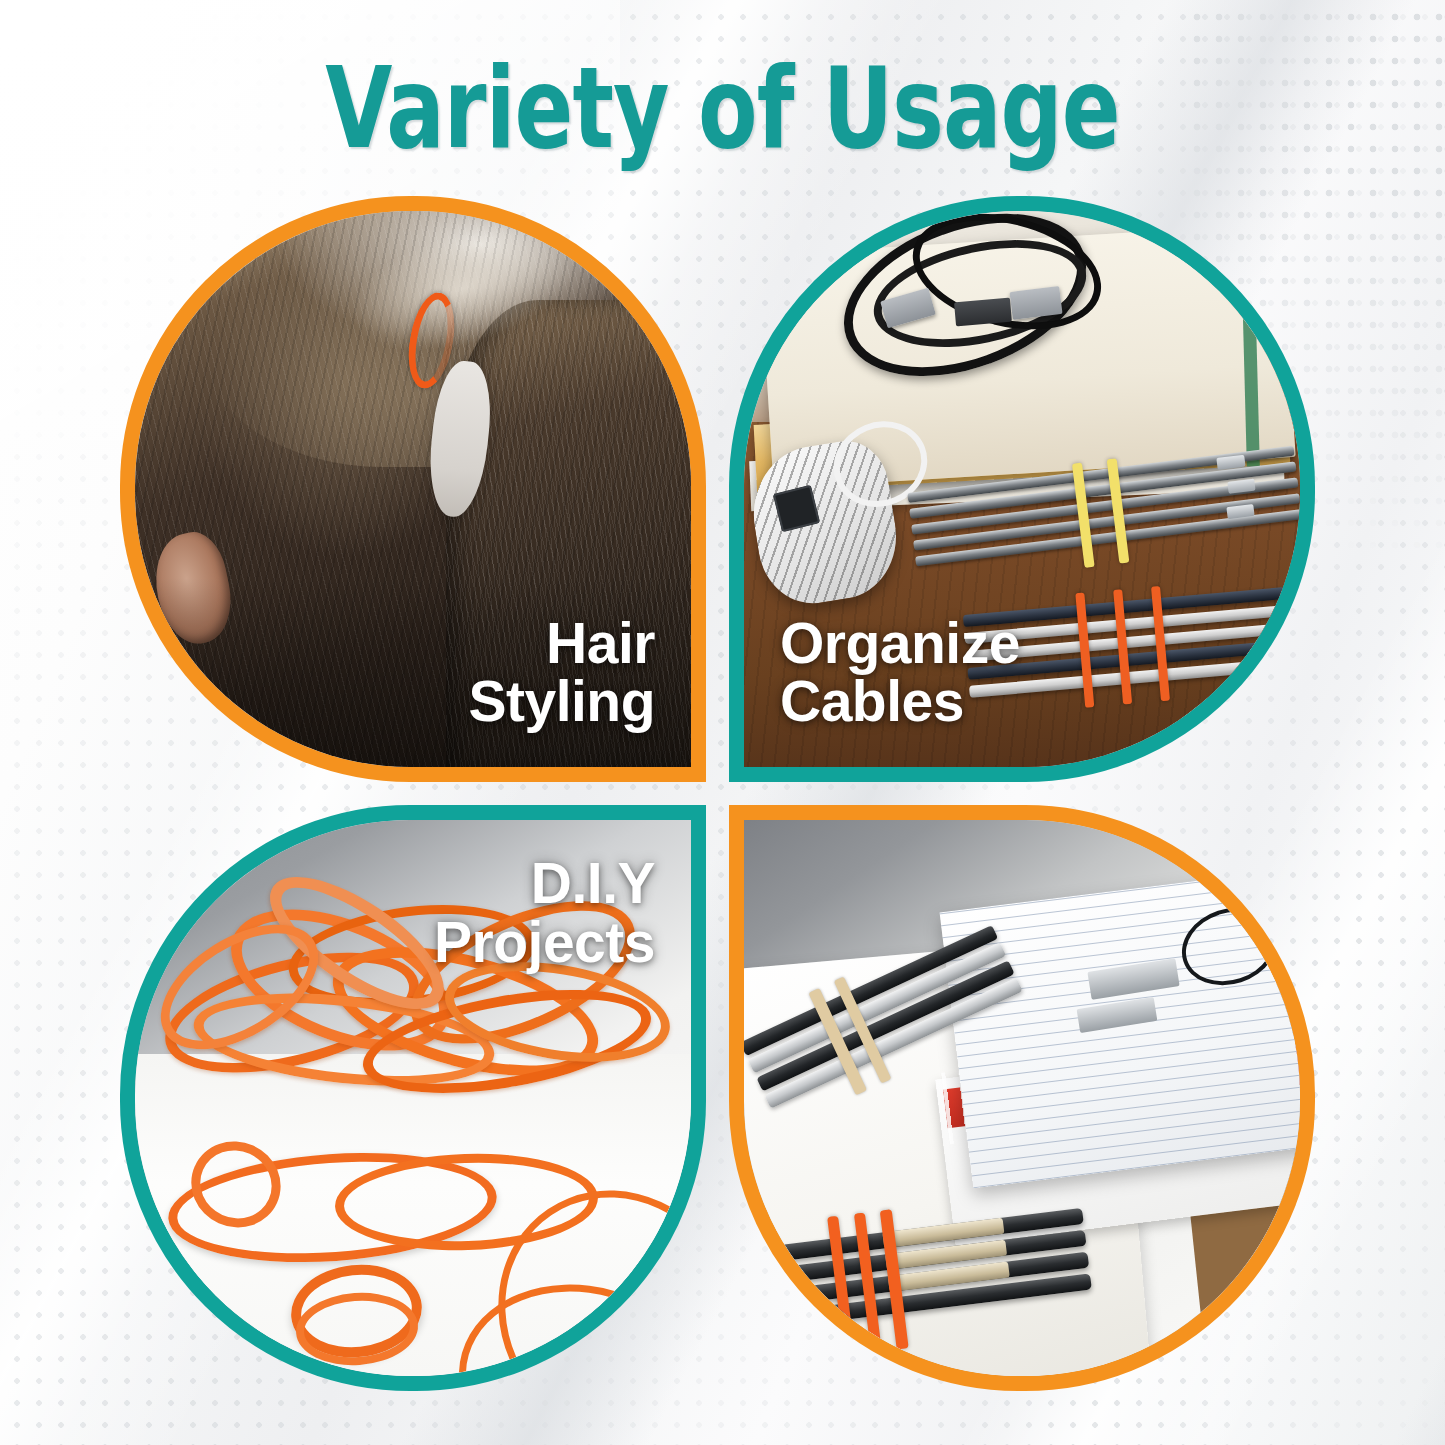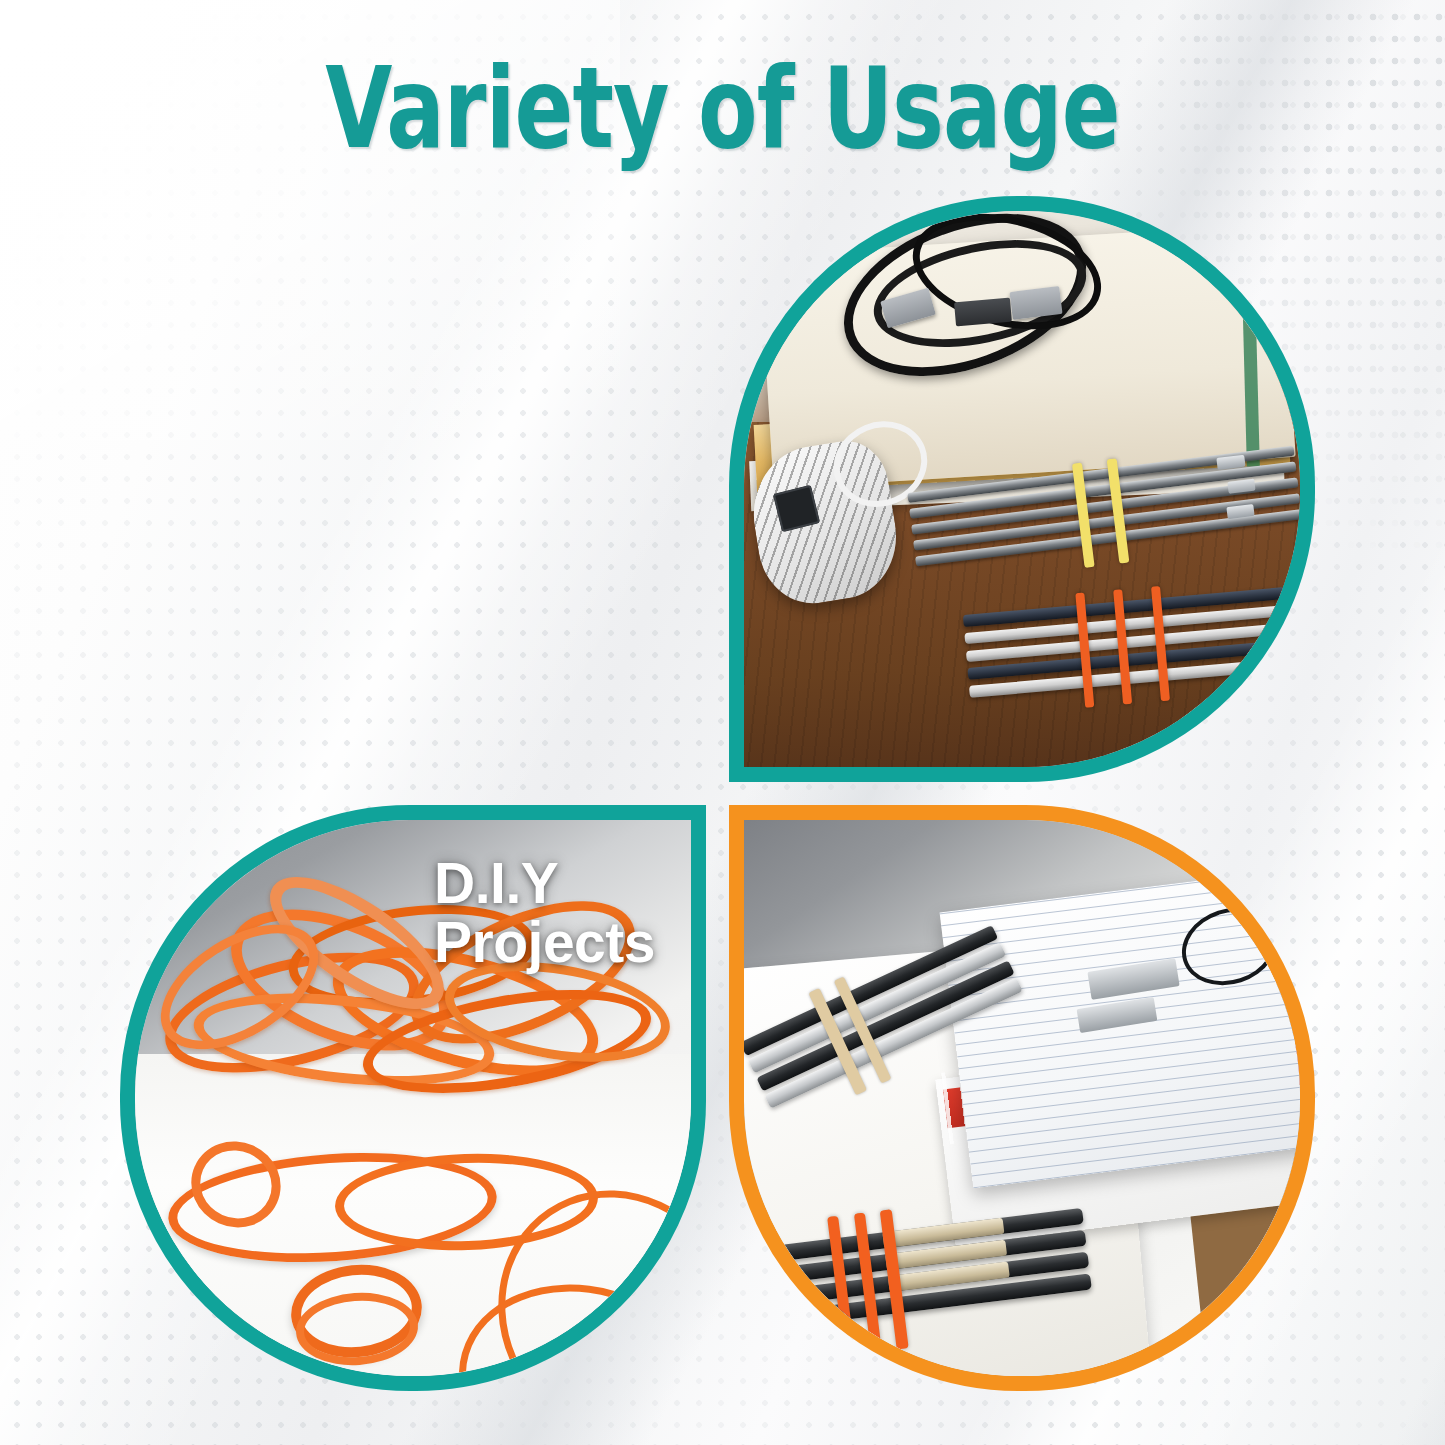--- a/index.html
+++ b/index.html
@@ -111,21 +111,21 @@
     font-weight:700;
     font-size:57px;
     line-height:1.03;
     letter-spacing:-.5px;
     text-shadow:0 2px 6px rgba(0,0,0,.45), 0 0 14px rgba(0,0,0,.3);
     white-space:pre-line;
     z-index:6;
   }
   .cap-tl{right:36px;bottom:36px;text-align:right;}
   .cap-tr{left:36px;bottom:36px;text-align:left;}
-  .cap-bl{right:36px;top:34px;}
+  .cap-bl{right:36px;top:34px;text-align:right;}
   .cap-br{left:36px;top:34px;text-align:left;}
 
   
 
   
   .ph-hair{
     background:
       radial-gradient(ellipse 58% 30% at 62% 6%, #f3f2f0 0%, rgba(243,242,240,0) 62%),
       radial-gradient(ellipse 40% 46% at 38% 30%, #6e5c48 0%, rgba(110,92,72,0) 70%),
       linear-gradient(160deg,#c9b79c 0%, #6c5843 16%, #3e3026 40%, #2b211a 70%, #241c16 100%);
@@ -460,20 +460,35 @@
   <div class="bg-base"></div>
   <div class="bg-bands"></div>
   <div class="bg-dots"></div>
   <div class="bg-dots-dense"></div>
   <div class="bg-white-tl"></div>
 
   <div class="title">Variety of Usage</div>
 
   <div class="flower">
 
+    <div class="petal tl">
+      <div class="photo ph-hair">
+        <div class="hair-crown"></div>
+        <div class="hair-ponytail"></div>
+        <div class="hair-strands"></div>
+        <div class="hair-strands2"></div>
+        <div class="hair-gloss"></div>
+        <div class="hair-gap"></div>
+        <div class="hair-band"></div>
+        <div class="hair-ear"></div>
+        <div class="hair-shadow-b"></div>
+      </div>
+      <div class="caption cap-tl">Hair
+Styling</div>
+    </div>
 
     <div class="petal tr">
       <div class="photo ph-cables">
         <div class="desk-wood"></div>
         <div class="env3"></div>
         <div class="env2"></div>
         <div class="env-band"></div>
         <div class="env-stack"></div>
 
         <div class="cable-coil"></div>
@@ -504,20 +519,22 @@
           <div class="pen-o dark" style="top:0%"></div>
           <div class="pen-o" style="top:20%"></div>
           <div class="pen-o" style="top:40%"></div>
           <div class="pen-o dark" style="top:60%"></div>
           <div class="pen-o" style="top:80%"></div>
           <div class="rb-orange" style="left:33%"></div>
           <div class="rb-orange" style="left:44%"></div>
           <div class="rb-orange" style="left:55%"></div>
         </div>
       </div>
+      <div class="caption cap-tr">Organize
+Cables</div>
     </div>
 
     <div class="petal bl">
       <div class="photo ph-diy">
         <div class="diy-table"></div>
 
         <div class="band-pile">
           <div class="bandring" style="left:2%;top:28%;width:46%;height:38%;border-width:10px;border-color:#ef6a1c;transform:rotate(-14deg)"></div>
           <div class="bandring" style="left:14%;top:10%;width:40%;height:44%;border-width:11px;border-color:#f4782c;transform:rotate(22deg)"></div>
           <div class="bandring" style="left:26%;top:4%;width:44%;height:36%;border-width:9px;border-color:#e8630f;transform:rotate(-7deg)"></div>

